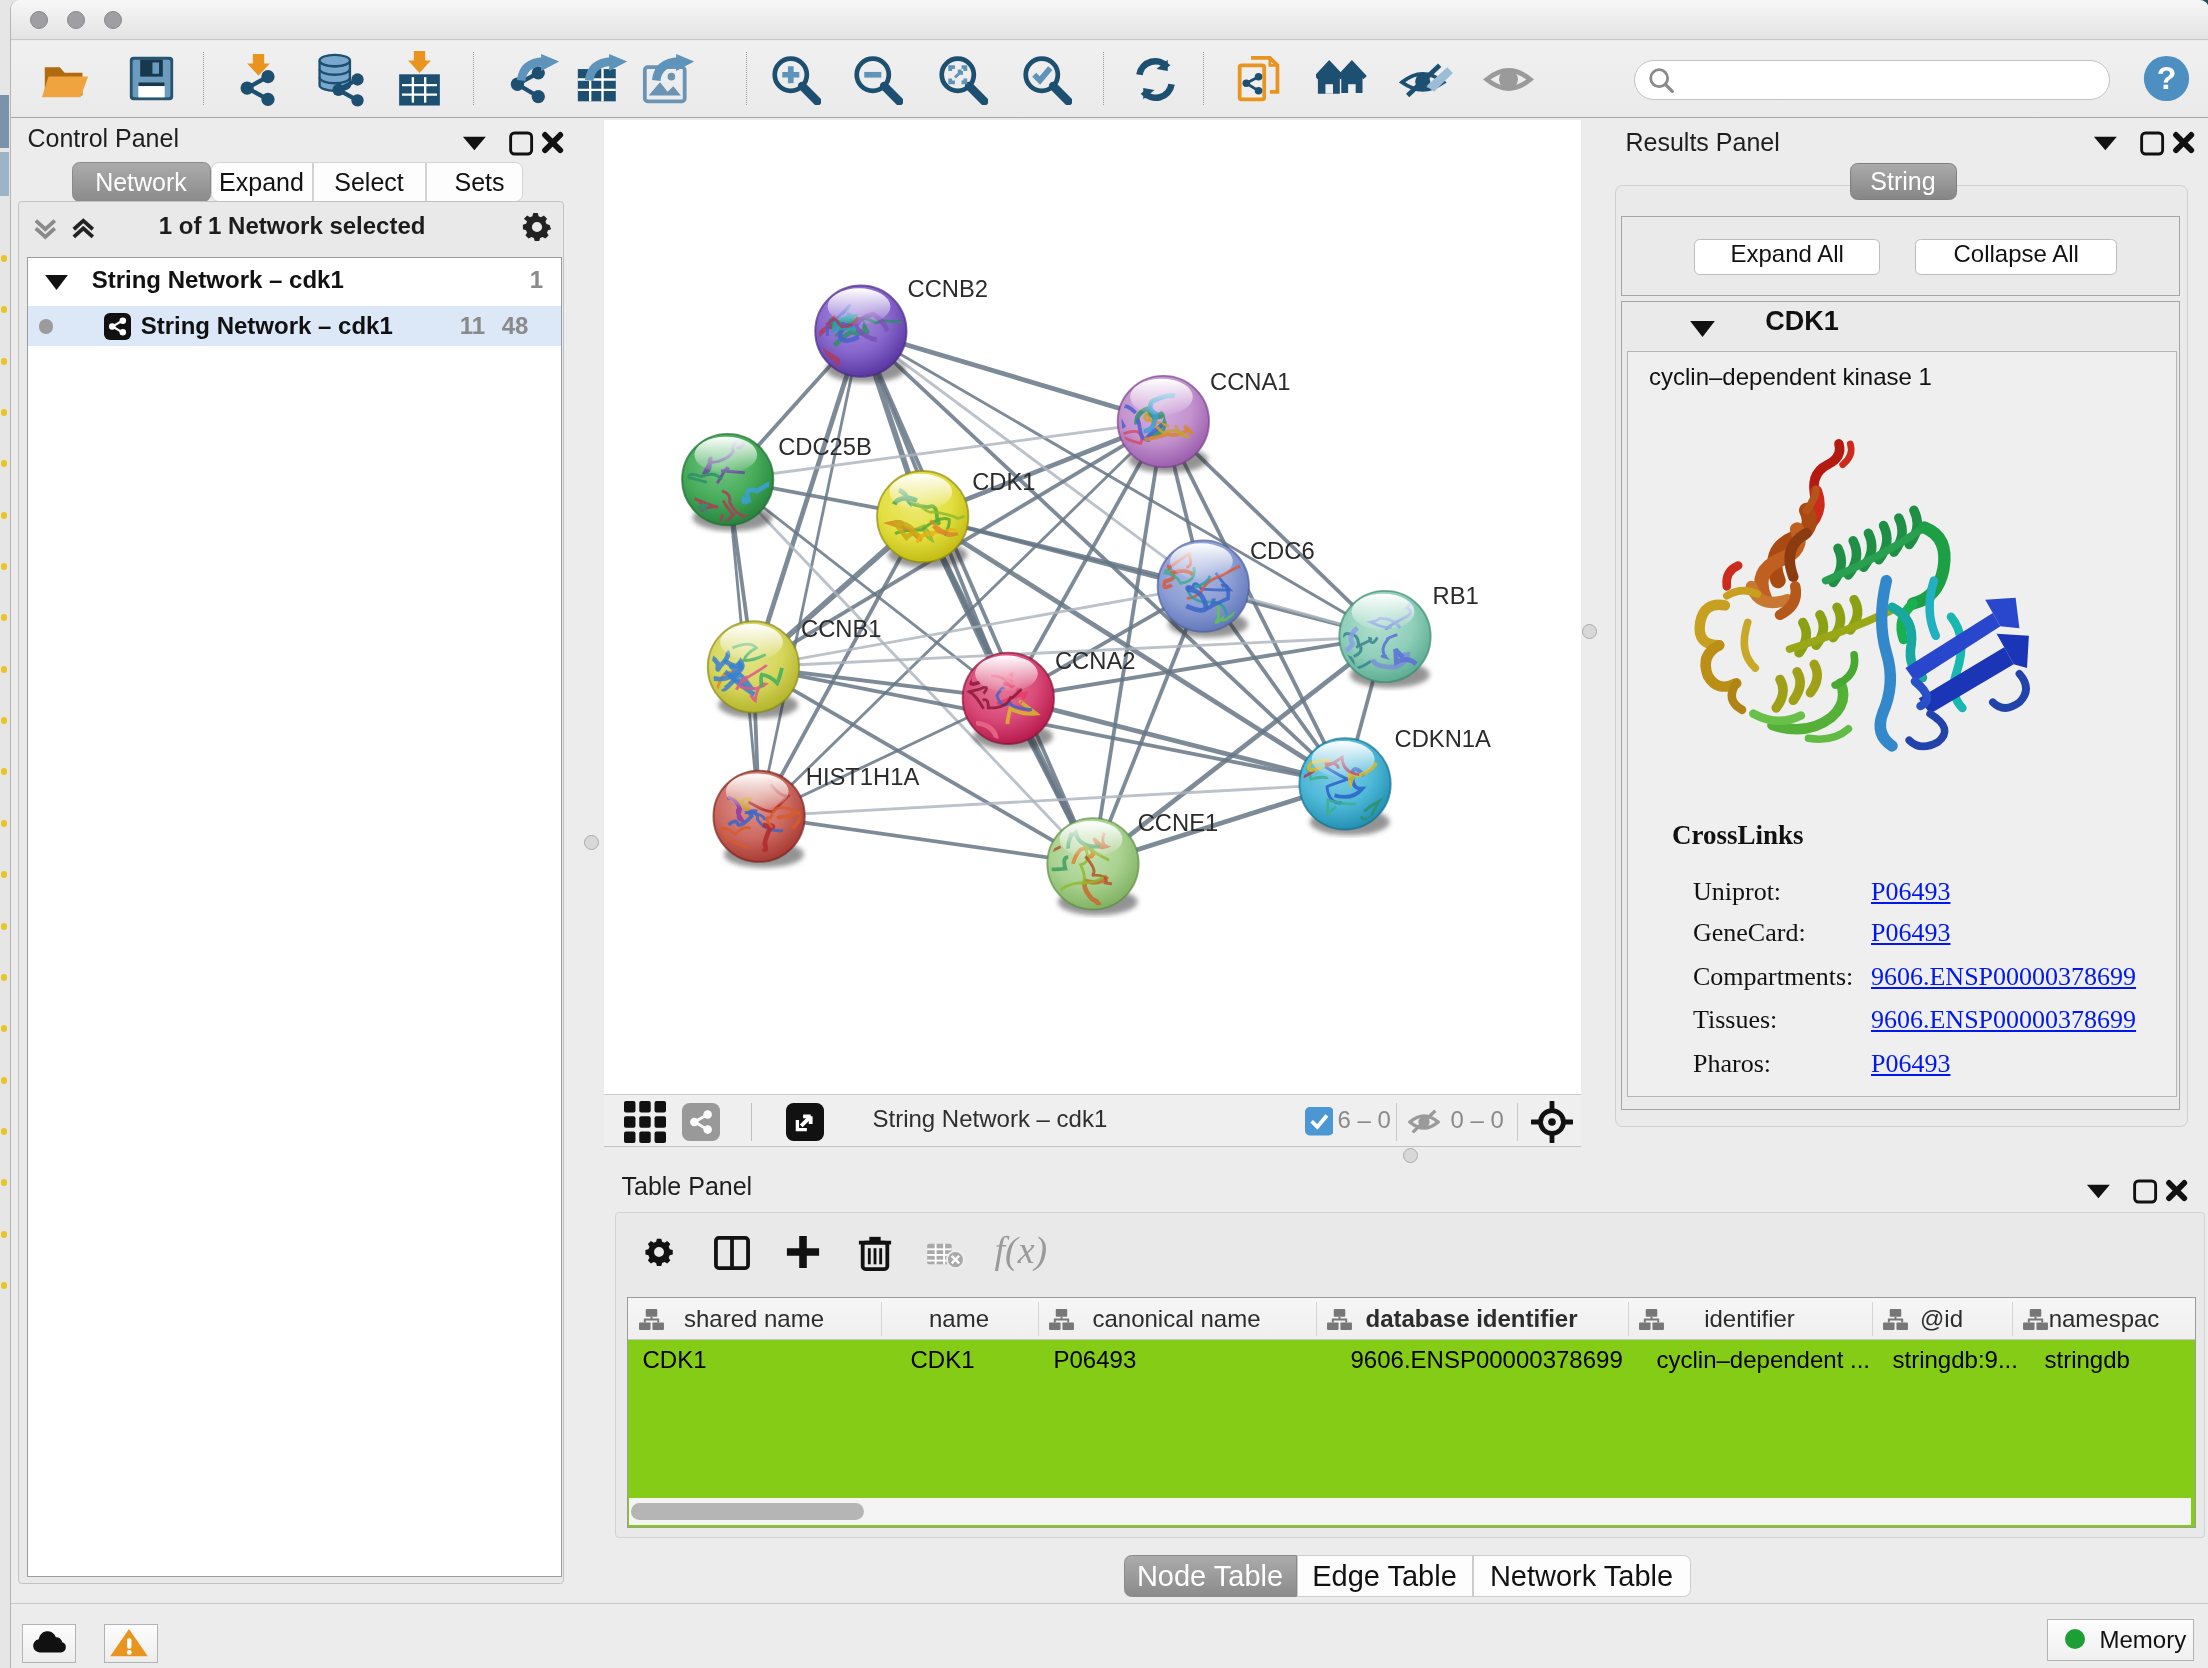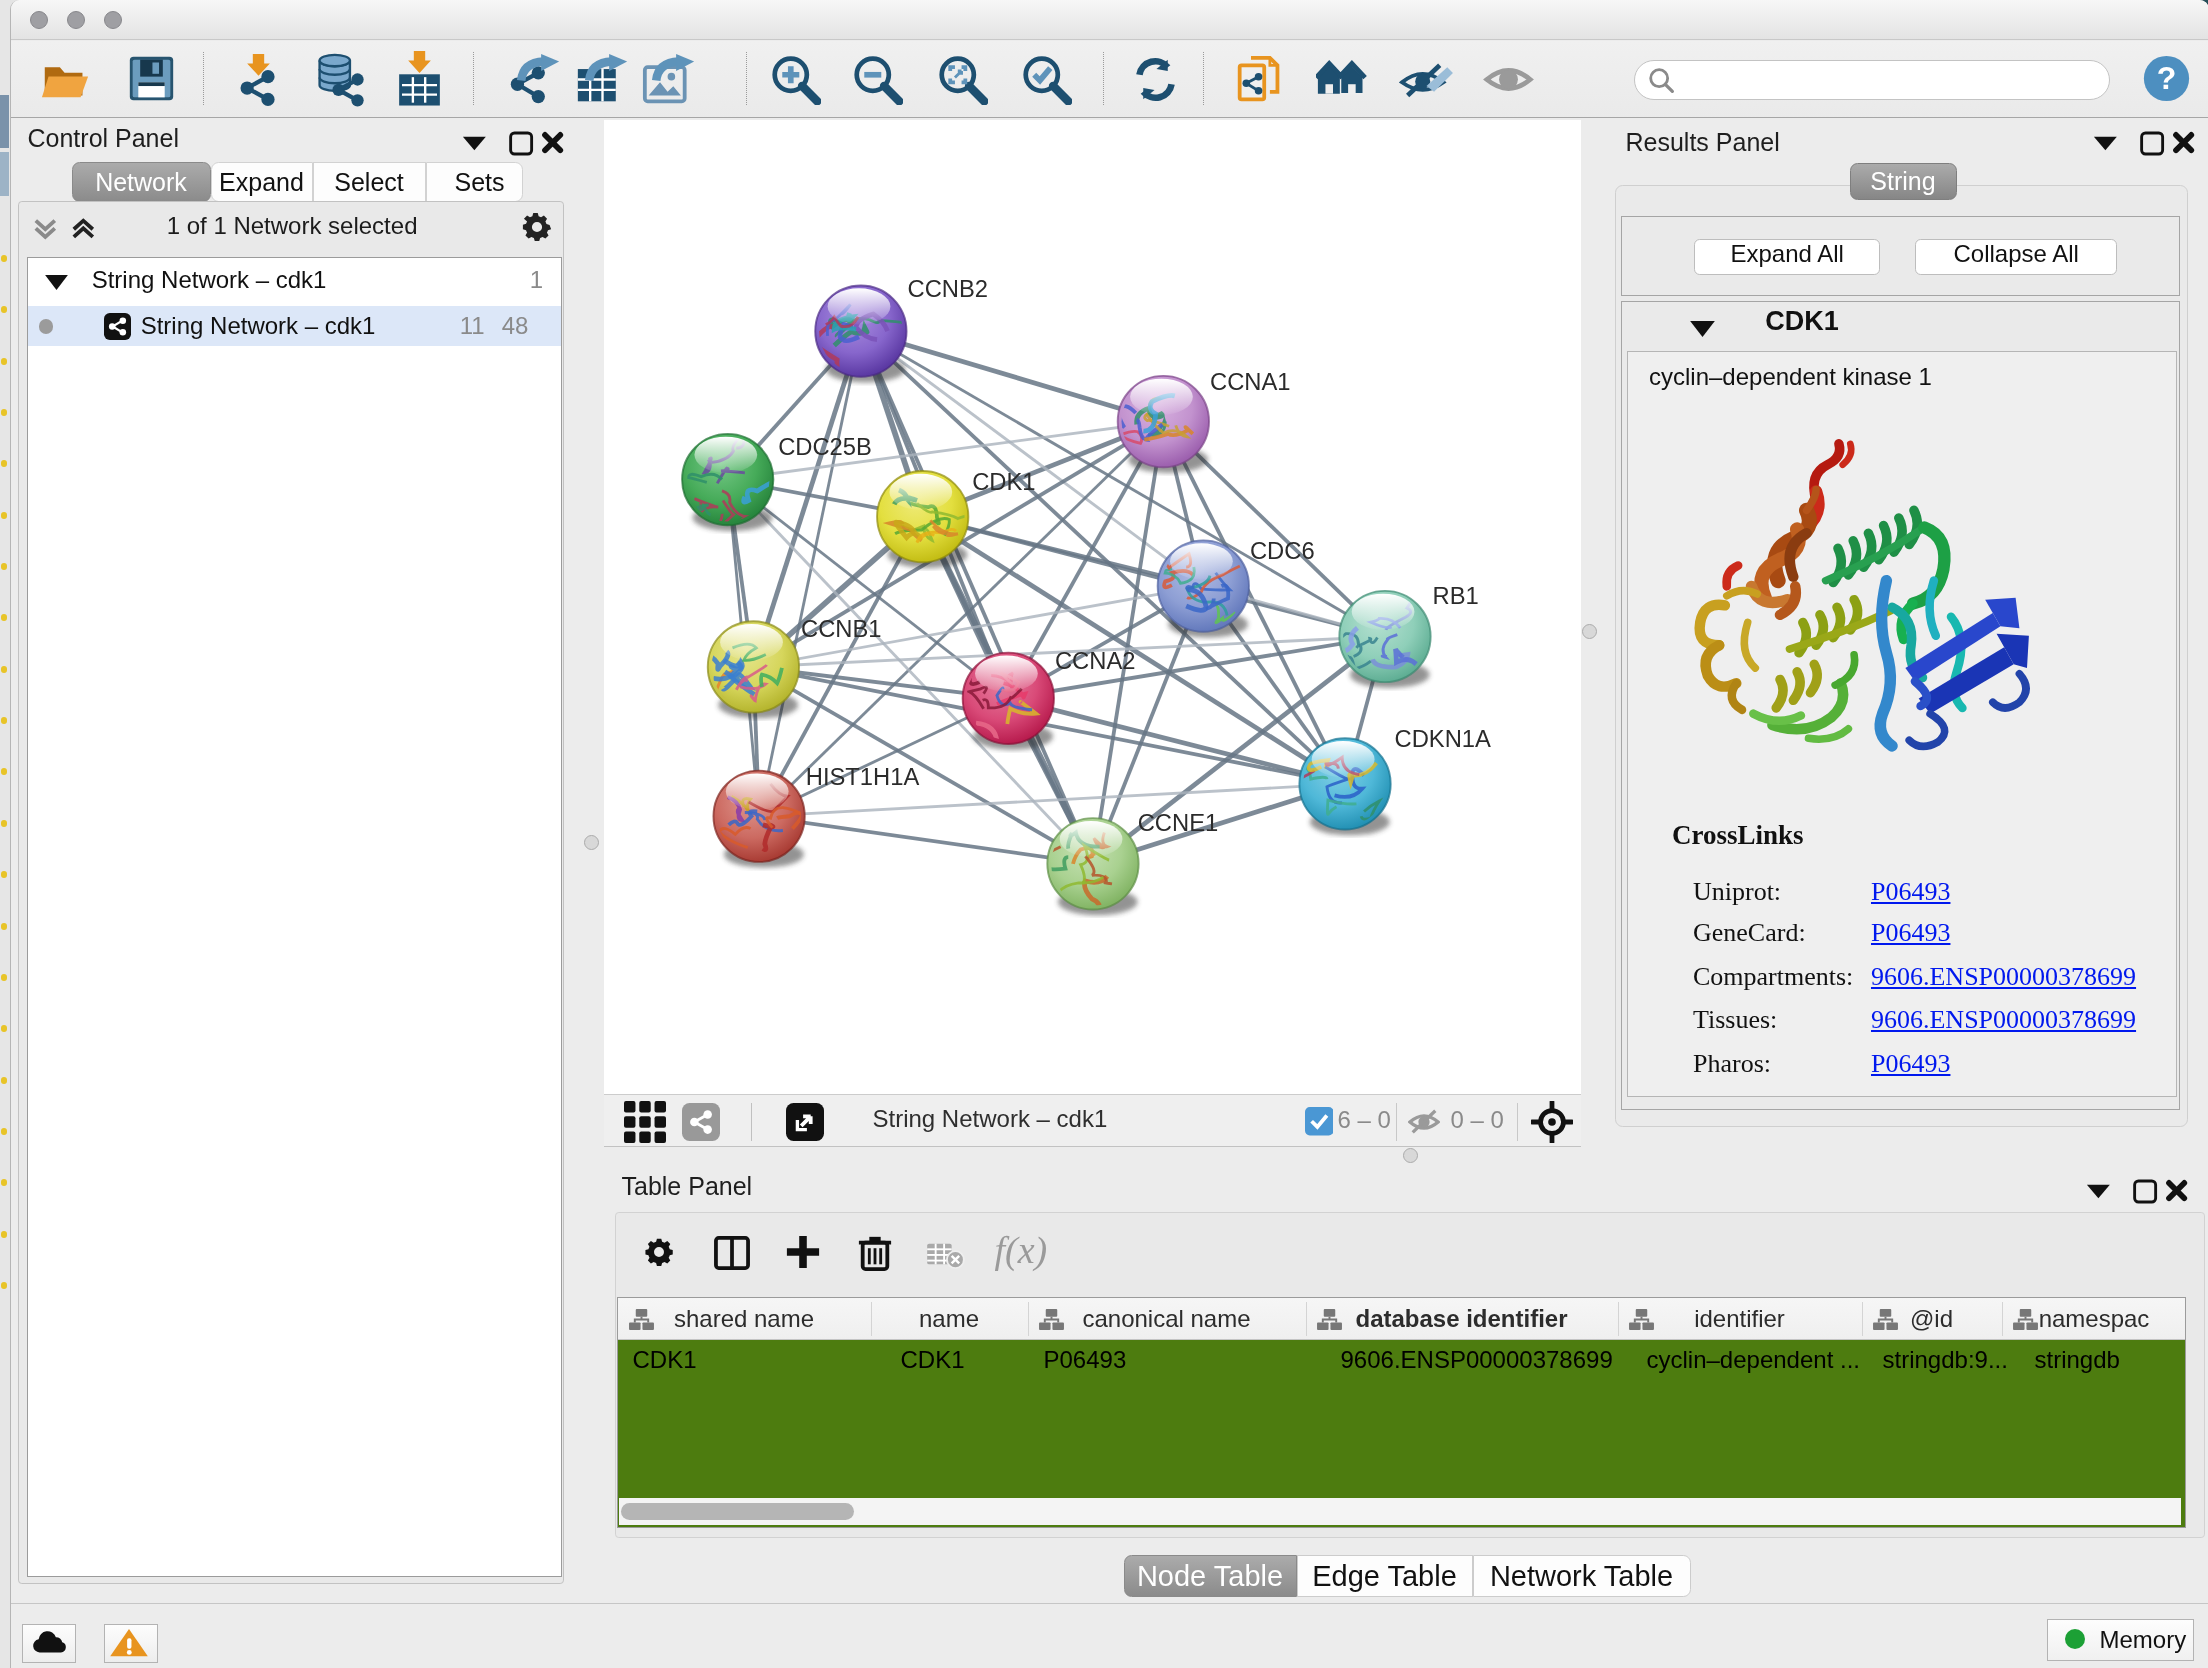--- a/index.html
+++ b/index.html
@@ -9,42 +9,42 @@
 #titlebar { left:0; top:0; width:2199px; height:40px; background:linear-gradient(#f7f7f7,#e3e3e3); border-bottom:1px solid #c8c8c8; }
 .tl { position:absolute; top:11.4px; width:18px; height:18px; border-radius:50%; background:#9f9fa3; border:1px solid #88888c; }
 #title { position:absolute; top:6.7px; left:0; width:2199px; text-align:center; font-size:25px; font-weight:bold; color:#3e3e3e; }
 #toolbar { left:0; top:41px; width:2199px; height:77px; background:linear-gradient(#f0f0f0,#eaeaea); border-bottom:1.9px solid #a6a6a6; }
 .vsep { position:absolute; top:11.4px; height:53px; width:0; border-left:1.9px dotted #9a9a9a; }
 .ticon { position:absolute; top:13.3px; }
 #searchbox { position:absolute; left:1623px; top:19px; width:476px; height:40px; background:#fff; border:1px solid #c3c3c3; border-radius:20px; }
 #main { left:0; top:120px; width:2199px; height:1482px; background:#ececec; }
 
 #cp-title { position:absolute; left:17px; top:3.8px; font-size:25px; color:#1e1e1e; }
-#cpbox { position:absolute; left:7.6px; top:81px; width:546px; height:1383px; background:#e9e9e9; border:1px solid #c2c2c2; border-radius:3.8px; }
+#cpbox { position:absolute; left:7.6px; top:81px; width:546px; height:1383px; background:#e9e9e9; border:1px solid #c2c2c2; border-radius:3.8px;font-weight:bold; }
 .tab { position:absolute; top:42px; height:40px; font-size:25px; color:#111; background:#fdfdfd; border:1px solid #d2d2d2; text-align:center; line-height:38px; }
 .tabsel { background:linear-gradient(#ababab,#8b8b8b); color:#fff; border:1px solid #8a8a8a; }
 #cp-list { position:absolute; left:7.6px; top:55px; width:535px; height:1320px; background:#fff; border:1.9px solid #9b9b9b; }
 #row2 { position:absolute; left:0px; top:48px; width:533px; height:40px; background:#dce7f8; }
 
 #netwhite { left:593px; top:0px; width:977px; height:974px; background:#fff; }
 #netbar { left:593px; top:974px; width:977px; height:53px; background:#efefef; border-top:1px solid #cccccc; border-bottom:1px solid #c2c2c2; }
 
 #rp { left:1569px; top:0; width:630px; height:1039px; }
 #rp-outer { position:absolute; left:35px; top:65px; width:573px; height:942px; background:#eaeaea; border:1px solid #cfcfcf; border-radius:7.6px; }
 #stringtab { position:absolute; z-index:5; left:270px; top:43px; width:107px; height:37px; background:linear-gradient(#ababab,#868686); border:1px solid #7f7f7f; border-radius:7.6px; color:#fff; font-size:25px; text-align:center; line-height:35px; }
 .rbox { position:absolute; left:5.7px; background:#eaeaea; border:1px solid #a5a5a5; }
 .btn { position:absolute; top:22px; height:36px; background:#fff; border:1px solid #bdbdbd; border-radius:5.7px; font-size:24px; color:#111; text-align:center; }
 #cdk1content { position:absolute; left:4.8px; top:49px; width:550px; height:746px; background:#efefef; border:1px solid #b5b5b5; }
 .serif { font-family:"Liberation Serif", serif; }
 .xlrow { position:absolute; font-size:26px; color:#111; }
 .xlink { color:#0018ee; text-decoration:underline; }
 
 #tp-title { position:absolute; left:611px; top:1052px; font-size:25px; color:#1e1e1e; }
 #tpbox { position:absolute; left:604px; top:1092px; width:1590px; height:326px; background:#e9e9e9; border:1px solid #d2d2d2; border-radius:3.8px; }
-#tbl { position:absolute; left:1px; top:84px; width:1569px; height:231px; background:#4d7c0f; border:1.9px solid #9b9b9b; }
+#tbl { position:absolute; left:11px; top:84px; width:1569px; height:231px; background:#84cc16; border:1.9px solid #9b9b9b; }
 #thead { position:absolute; left:0; top:0; width:100%; height:42px; background:linear-gradient(#f6f6f6,#efefef); border-bottom:1.9px solid #c4c4c4; }
 .th { position:absolute; top:0; height:42px; font-size:24px; color:#2c2c2c; }
 .thsep { position:absolute; top:3.8px; height:34px; width:0; border-left:1.9px solid #d4d4d4; }
 .td { position:absolute; top:48px; font-size:24px; color:#000; }
 #hscroll { position:absolute; left:1.9px; bottom:1.9px; width:1562px; height:27px; background:#f4f4f4; }
 #hthumb { position:absolute; left:1.9px; top:4.8px; width:233px; height:17px; background:#b5b5b5; border-radius:8.6px; }
 .btab { position:absolute; top:1435px; height:42px; background:#fdfdfd; border:1px solid #cccccc; font-size:29px; color:#111; text-align:center; line-height:40px; }
 .btab.tabsel { background:linear-gradient(#ababab,#8b8b8b); color:#fff; border:1px solid #8a8a8a; }
 #statusline { position:absolute; left:0px; top:1483px; width:2199px; height:0px; border-top:1px solid #c6c6c6; }
 .sbtn { position:absolute; top:1504px; width:54px; height:39px; background:linear-gradient(#fdfdfd,#ededed); border:1.9px solid #b3b3b3; }

